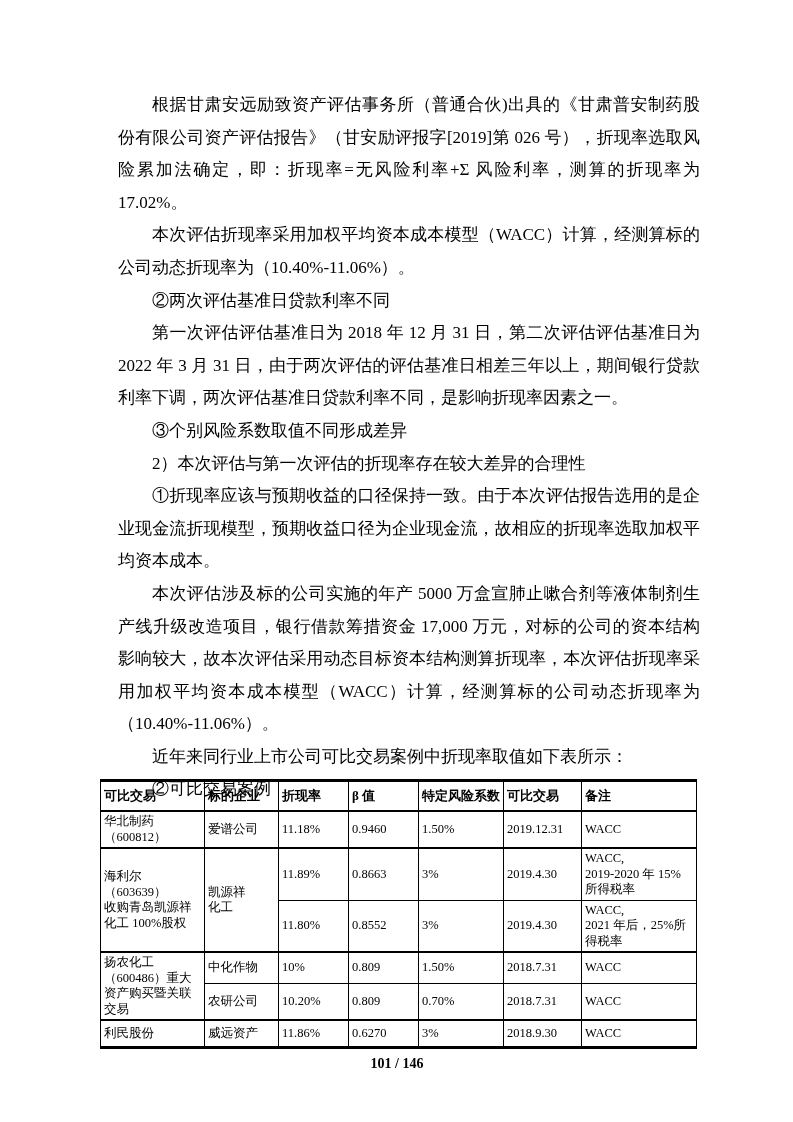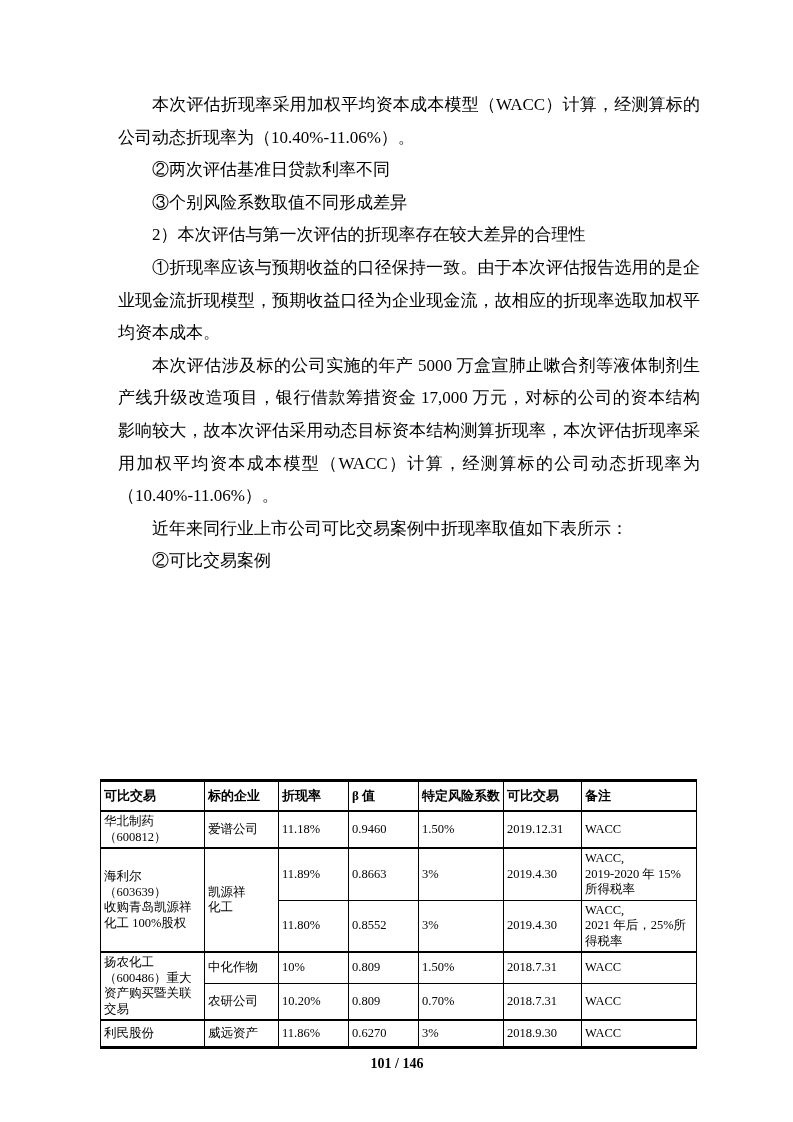--- a/index.html
+++ b/index.html
@@ -84,22 +84,24 @@
     text-align: center;
     font-size: 14px;
     font-weight: bold;
     padding-right: 2px;
   }
 </style>
 </head>
 <body>
 
 <div class="text-column">
+  <p class="para">根据甘肃安远励致资产评估事务所（普通合伙)出具的《甘肃普安制药股份有限公司资产评估报告》（甘安励评报字[2019]第 026 号），折现率选取风险累加法确定，即：折现率=无风险利率+Σ 风险利率，测算的折现率为 17.02%。</p>
   <p class="para">本次评估折现率采用加权平均资本成本模型（WACC）计算，经测算标的公司动态折现率为（10.40%-11.06%）。</p>
   <p class="para">②两次评估基准日贷款利率不同</p>
+  <p class="para">第一次评估评估基准日为 2018 年 12 月 31 日，第二次评估评估基准日为 2022 年 3 月 31 日，由于两次评估的评估基准日相差三年以上，期间银行贷款利率下调，两次评估基准日贷款利率不同，是影响折现率因素之一。</p>
   <p class="para">③个别风险系数取值不同形成差异</p>
   <p class="para">2）本次评估与第一次评估的折现率存在较大差异的合理性</p>
   <p class="para">①折现率应该与预期收益的口径保持一致。由于本次评估报告选用的是企业现金流折现模型，预期收益口径为企业现金流，故相应的折现率选取加权平均资本成本。</p>
   <p class="para">本次评估涉及标的公司实施的年产 5000 万盒宣肺止嗽合剂等液体制剂生产线升级改造项目，银行借款筹措资金 17,000 万元，对标的公司的资本结构影响较大，故本次评估采用动态目标资本结构测算折现率，本次评估折现率采用加权平均资本成本模型（WACC）计算，经测算标的公司动态折现率为（10.40%-11.06%）。</p>
   <p class="para">近年来同行业上市公司可比交易案例中折现率取值如下表所示：</p>
   <p class="para">②可比交易案例</p>
 </div>
 
 <div class="table-block">
   <table class="cmp">

